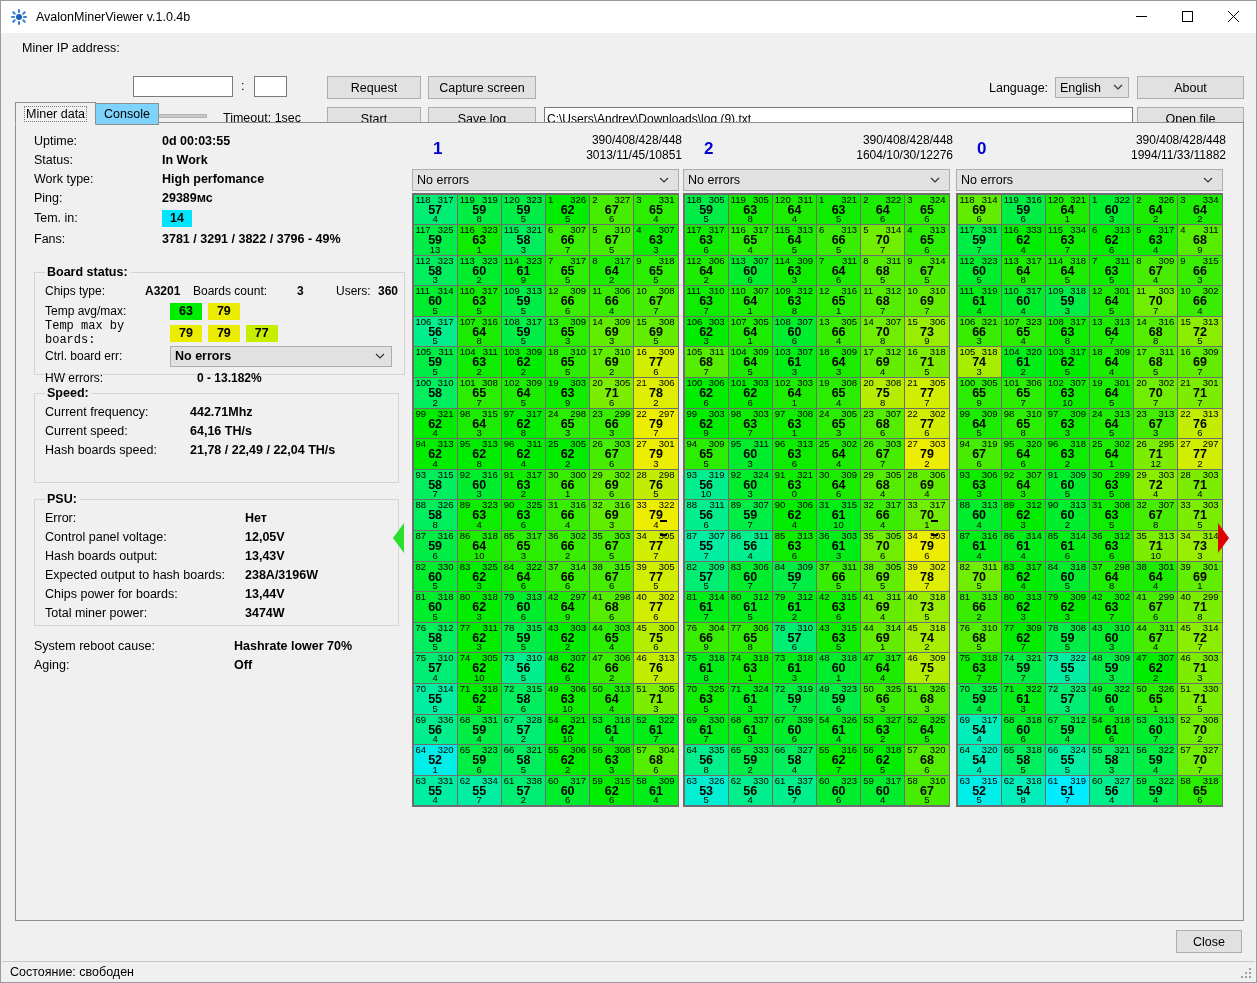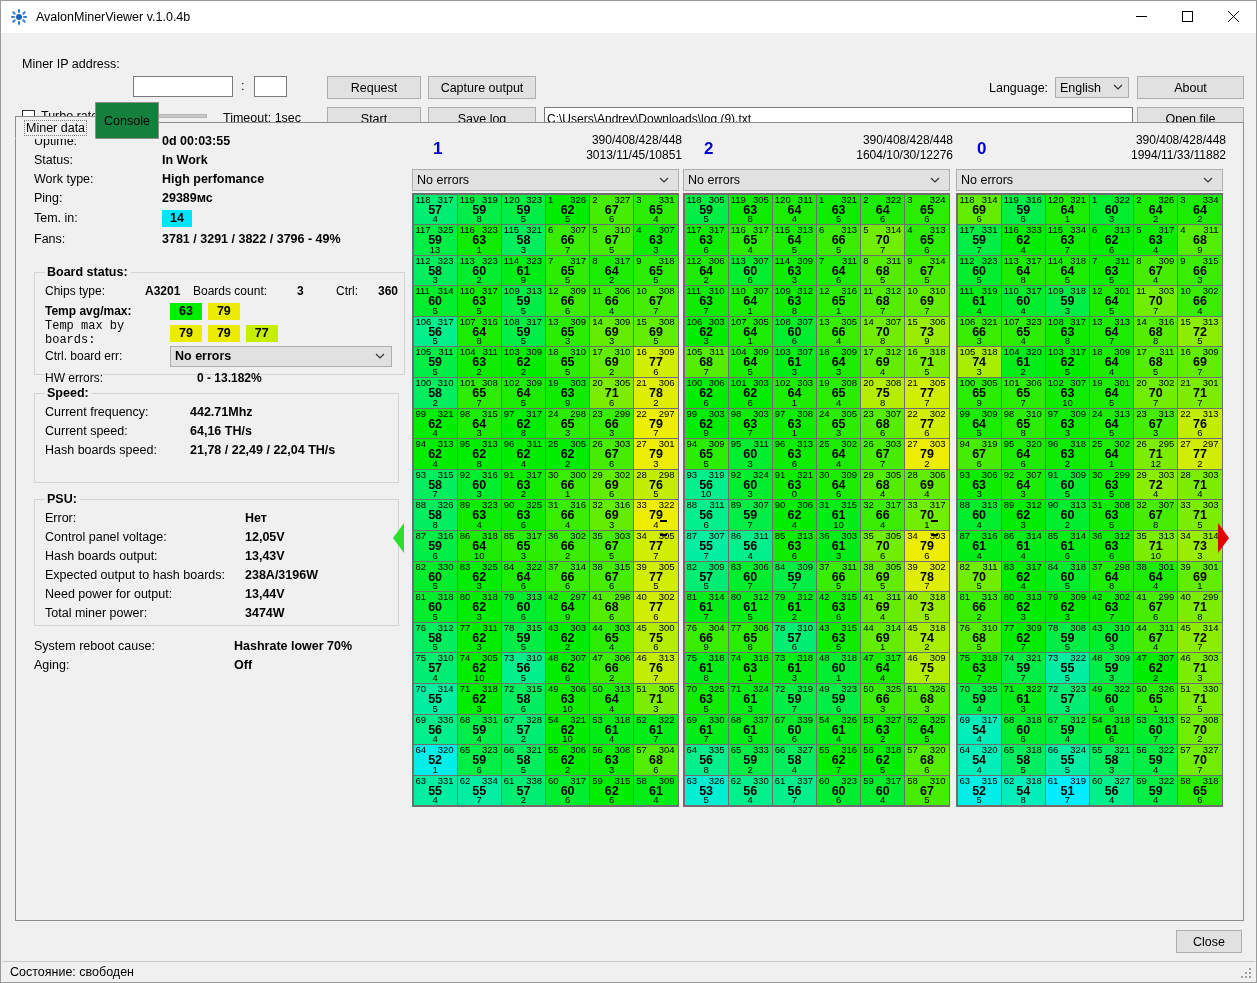--- a/index.html
+++ b/index.html
@@ -40,21 +40,21 @@
     border:1px solid #b4b4b4;box-sizing:border-box;}
   .slider-thumb{position:absolute;left:0px;top:1px;width:7px;height:17px;background:#0078d7;}
   .slider-ticks{position:absolute;top:20px;left:0;width:88px;height:6px;}
   .slider-ticks i{position:absolute;top:0;width:1px;height:4px;background:#7a7a7a;display:block;}
   select.combo{-webkit-appearance:none;appearance:none;background:#e1e1e1;
     border:1px solid #adadad;height:21px;box-sizing:border-box;font-size:12.5px;
     font-family:"Liberation Sans",sans-serif;padding-left:4px;color:#000;outline:none;}
 
   
   .tabstrip{position:absolute;left:14px;top:101px;display:flex;align-items:flex-end;z-index:3;}
-  .tab{height:37px;padding:0 8px;border:1px solid #8e8e8e;background:#15803d;
+  .tab{height:22px;padding:0 8px;border:1px solid #8e8e8e;background:#7dd3fc;
     display:flex;align-items:center;font-size:12.5px;box-sizing:border-box;
     margin-right:-1px;}
   .tab.active{background:#f0f0f0;border-bottom:1px solid #f0f0f0;height:23px;
     position:relative;z-index:4;}
   .tab.active .tab-inner{border:1px dotted #7d7d7d;padding:0 1px;}
 
   
   .panel{position:absolute;left:14px;top:121px;width:1229px;height:799px;
     border:1px solid #8e8e8e;background:#f0f0f0;box-sizing:border-box;}
 
@@ -141,29 +141,29 @@
       <div class="win-btn close">
         <svg width="11" height="11" viewBox="0 0 11 11">
             <path d="M0 0 L11 11 M11 0 L0 11" stroke="#000" stroke-width="1" fill="none"></path>
           </svg>
       </div>
     </div>
   </div>
 
   <div class="toolbar">
 
-    <div class="tb-row" style="left:21px;top:24px;">
+    <div class="tb-row" style="left:21px;top:8px;">
       <span class="lbl">Miner IP address:</span>
     </div>
     <input class="txt-input" style="position: absolute; left: 132px; top: 43px; width: 100px; height: 21px;" value="">
     <span class="lbl" style="position:absolute;left:240px;top:46px;">:</span>
     <input class="txt-input" style="position: absolute; left: 253px; top: 43px; width: 33px; height: 21px;" value="">
 
     <div class="btn" style="position:absolute;left:326px;top:43px;width:94px;">Request</div>
-    <div class="btn" style="position:absolute;left:427px;top:43px;width:108px;">Capture output</div>
+    <div class="btn" style="position:absolute;left:427px;top:43px;width:108px;">Capture screen</div>
 
     <div class="tb-row" style="left:21px;top:76px;">
       <span class="chk"></span>
       <span class="lbl" style="margin-left:6px;">Turbo rate:</span>
     </div>
 
     <div class="slider-track" style="position:absolute;left:118px;top:73px;">
       <div class="slider-line"></div>
       <div class="slider-thumb"></div>
       <div class="slider-ticks">
@@ -235,25 +235,25 @@
       </div>
     </div>
 
     <fieldset class="grp" style="left:18px;top:142px;width:365px;height:110px;">
       <legend>Board status:</legend>
       <div style="display:flex;align-items:center;height:19px;">
         <span style="width:100px;">Chips type:</span>
         <span style="font-weight:bold;width:48px;">A3201</span>
         <span style="width:104px;">Boards count:</span>
         <span style="font-weight:bold;width:39px;">3</span>
-        <span style="width:42px;">Ctrl:</span>
+        <span style="width:42px;">Users:</span>
         <span style="font-weight:bold;">360</span>
       </div>
       <div style="display:flex;align-items:center;height:22px;">
-        <span style="width:125px;font-weight:bold;">Temp avg/max:</span>
+        <span style="width:125px;">Temp avg/max:</span>
         <span id="tempAvgMax"><span class="tchip" style="background: rgb(0, 238, 0);">63</span><span class="tchip" style="background: rgb(236, 236, 0);">79</span></span>
       </div>
       <div style="display:flex;align-items:center;height:22px;">
         <span style="width:125px;font-family:Liberation Mono, monospace;">Temp max by boards:</span>
         <span id="tempByBoards"><span class="tchip" style="background: rgb(236, 236, 0);">79</span><span class="tchip" style="background: rgb(236, 236, 0);">79</span><span class="tchip" style="background: rgb(198, 239, 0);">77</span></span>
       </div>
       <div style="display:flex;align-items:center;height:24px;position:relative;">
         <span style="width:125px;">Ctrl. board err:</span>
         <select class="combo" style="width:222px;height:21px;font-weight:bold;">
           <option>No errors</option>
@@ -296,21 +296,21 @@
       </div>
       <div class="info-row">
         <span class="k" style="width:200px;">Hash boards output:</span>
         <span class="v">13,43V</span>
       </div>
       <div class="info-row">
         <span class="k" style="width:200px;">Expected output to hash boards:</span>
         <span class="v">238A/3196W</span>
       </div>
       <div class="info-row">
-        <span class="k" style="width:200px;">Need power for output:</span>
+        <span class="k" style="width:200px;">Chips power for boards:</span>
         <span class="v">13,44V</span>
       </div>
       <div class="info-row">
         <span class="k" style="width:200px;">Total miner power:</span>
         <span class="v">3474W</span>
       </div>
     </fieldset>
 
     <div style="position:absolute;left:18px;top:513px;width:370px;">
       <div class="info-row">

